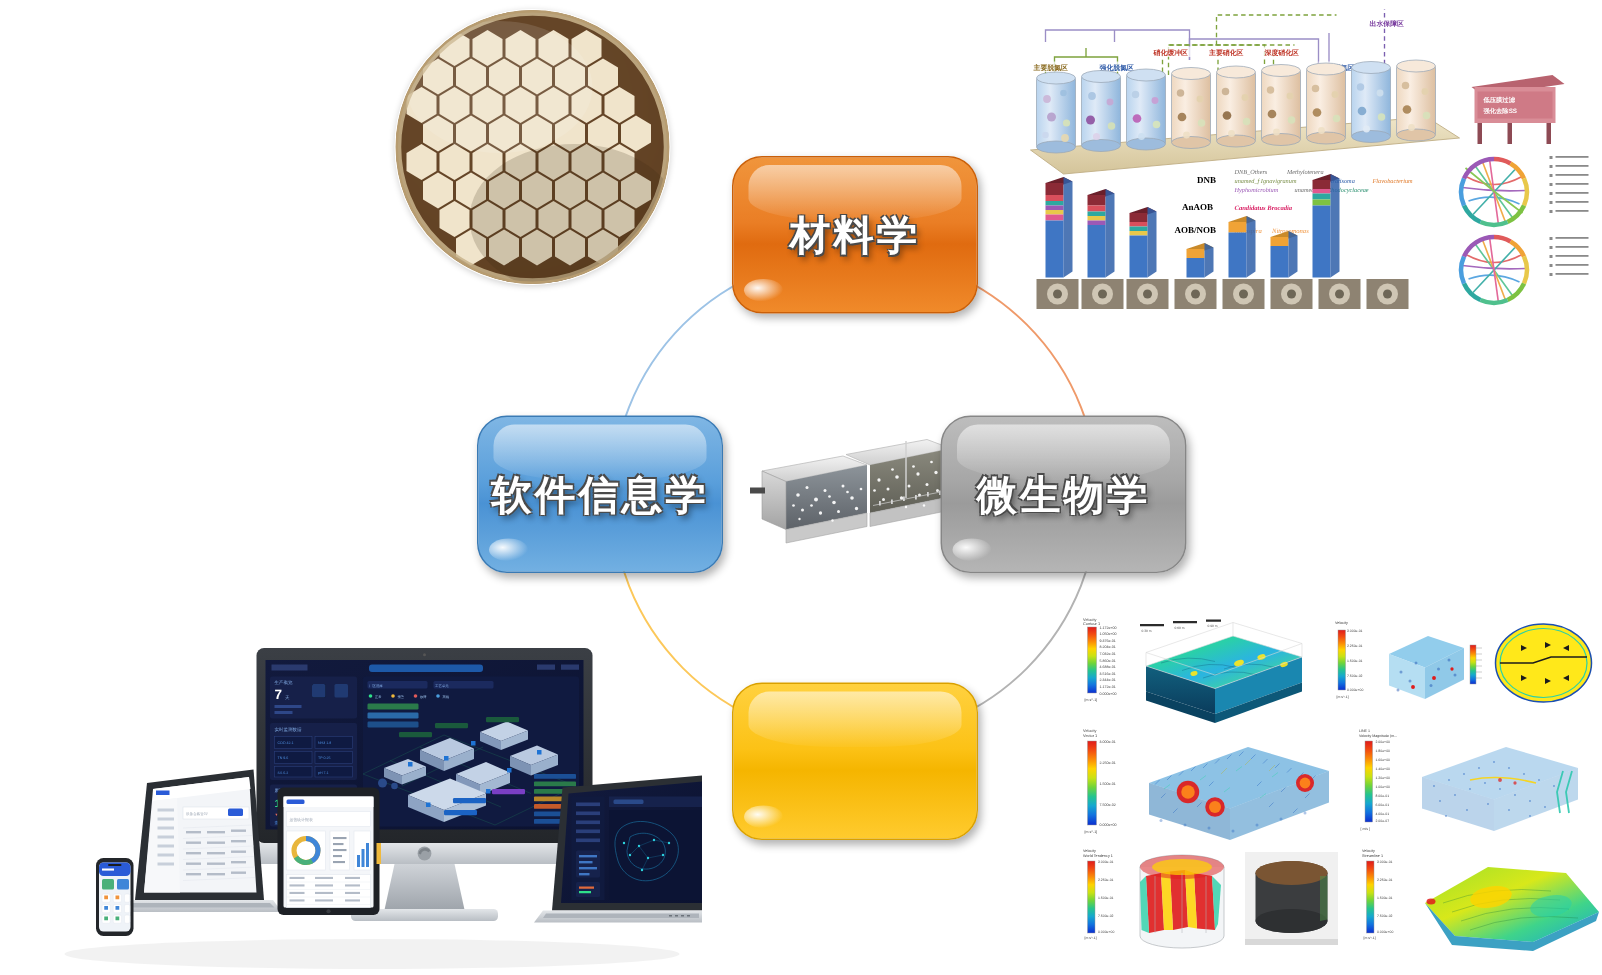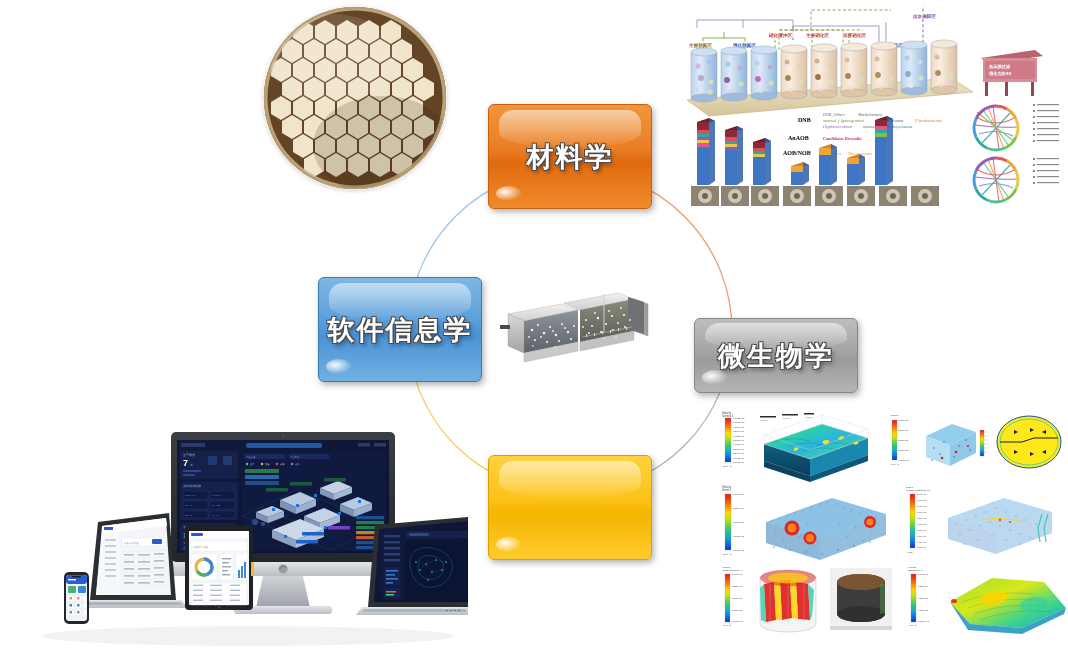--- a/index.html
+++ b/index.html
@@ -23,21 +23,21 @@
     position: absolute;
     left: 0; top: 0;
     width: 1068px;
     height: 650px;
     pointer-events: none;
   }
 
   
   .node {
     position: absolute;
-    border-radius: 6px;
+    border-radius: 20px;
     display: flex;
     align-items: center;
     justify-content: center;
     box-sizing: border-box;
     box-shadow: 2px 3px 6px rgba(0,0,0,0.30);
   }
   .node .gloss-top {
     position: absolute;
     left: 6%;
     top: 5%;
@@ -78,24 +78,23 @@
     background: linear-gradient(to bottom, #f0953c 0%, #ea7e25 42%, #e06b10 56%, #f08a2a 100%);
     border: 1px solid #c95f09;
   }
   #node-software {
     left: 318px; top: 277px; width: 164px; height: 105px;
     background: linear-gradient(to bottom, #7fb6e4 0%, #5a9fdb 42%, #4a92d4 56%, #72b0e2 100%);
     border: 1px solid #3a7ab4;
     align-items: center;
   }
   #node-microbiology {
-    left: 694px; top: 277px; width: 164px; height: 75px;
+    left: 627px; top: 277px; width: 164px; height: 105px;
     background: linear-gradient(to bottom, #bdbdbd 0%, #a6a6a6 42%, #9b9b9b 56%, #b5b5b5 100%);
     border: 1px solid #868686;
-    margin-top: 41px;
   }
   #node-hydraulics {
     left: 488px; top: 455px; width: 164px; height: 105px;
     background: linear-gradient(to bottom, #ffd13f 0%, #fcc216 42%, #f5b500 56%, #ffcb2e 100%);
     border: 1px solid #d9a000;
   }
 
   
   #center-tank {
     position: absolute;

